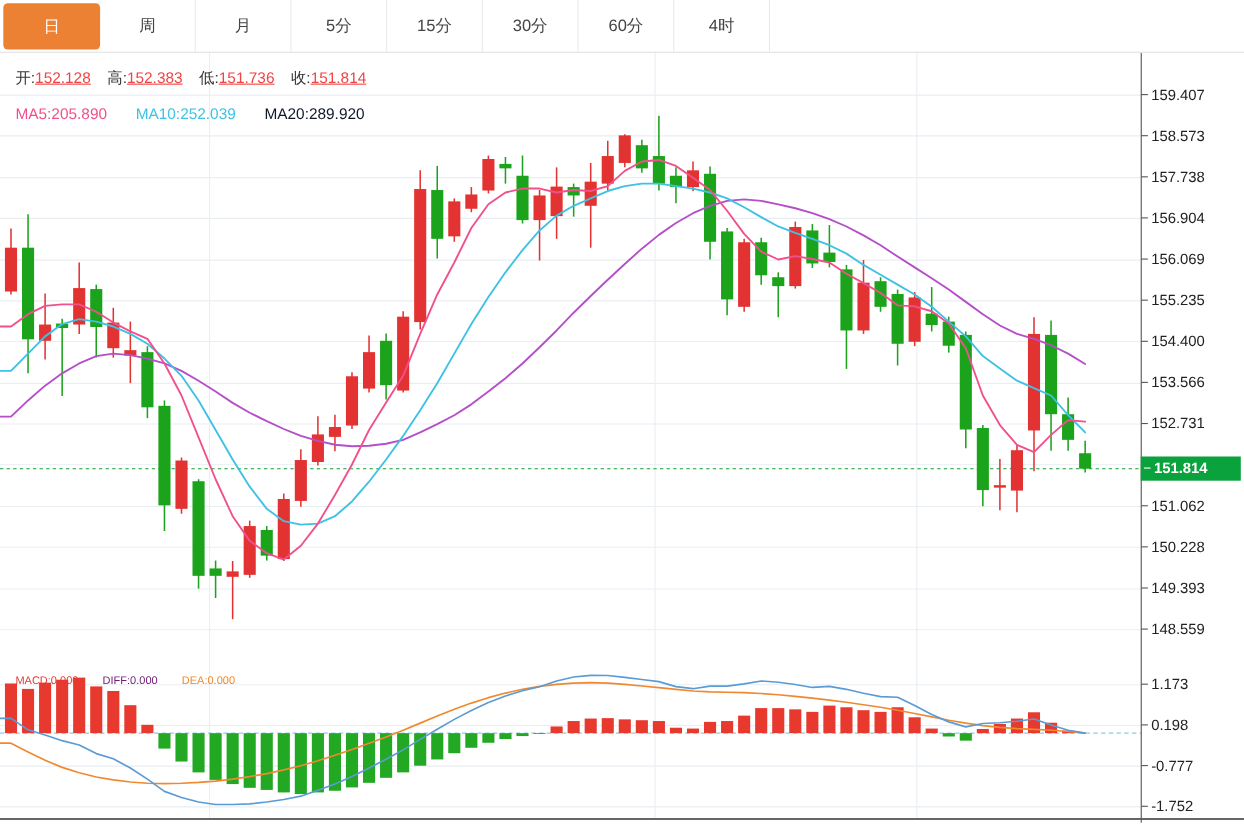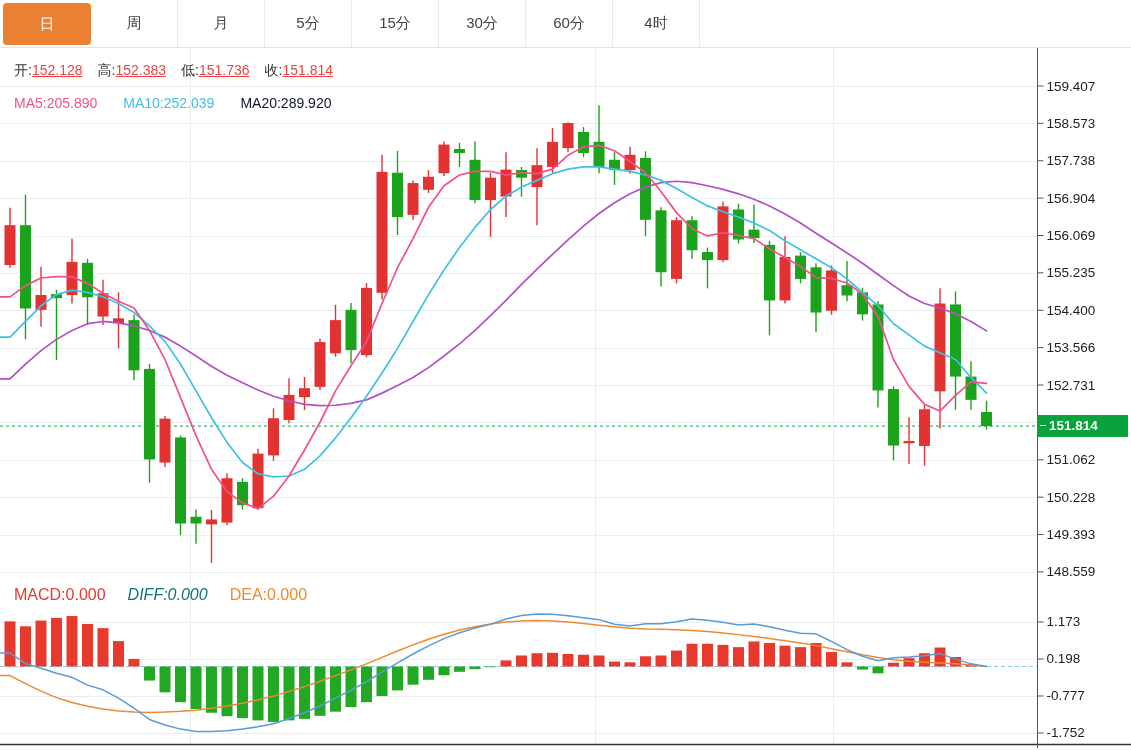--- a/index.html
+++ b/index.html
@@ -13,23 +13,23 @@
        align-items:center;justify-content:center;font-size:15px;color:#444;cursor:pointer;}
   .tab.active{background:#ec8133;color:#fff;border-radius:4px;margin:3px 0 2px 3px;
               border-right:none;width:88px;}
   
   .row{position:absolute;z-index:4;display:flex;align-items:center;white-space:nowrap;
        font-size:14px;}
   #ohlc-row{left:14px;top:62px;gap:15px;}
   #ohlc-row .lbl{color:#333;}
   #ohlc-row .val{color:#ef4444;text-decoration:underline;}
   #ma-row{left:14px;top:95px;gap:26px;}
-  #macd-row{left:14px;top:586px;gap:22px;font-size:16px;}
+  #macd-row{left:14px;top:614px;gap:22px;font-size:10px;}
   .ma5{color:#f0508c;} .ma10{color:#3ec1e4;text-align:center;} .ma20{color:#0f172a;}
-  .macdv{color:#e23b31;} .diffv{color:#0f766e;font-style:italic;} .deav{color:#ef8929;text-align:center;}
+  .macdv{color:#e23b31;} .diffv{color:#701a75;} .deav{color:#ef8929;text-align:center;}
   .pair{display:flex;gap:0;}
   
   #price-tag{position:absolute;left:1037px;top:415px;width:91px;height:22px;z-index:4;
              background:#0aa23c;color:#fff;font-size:13.5px;font-weight:bold;
              line-height:22px;padding-left:12px;box-sizing:border-box;}
   #price-tag::before{content:"";position:absolute;left:3px;top:10px;width:6px;height:1px;
              background:#fff;}
 </style>
 </head>
 <body>

